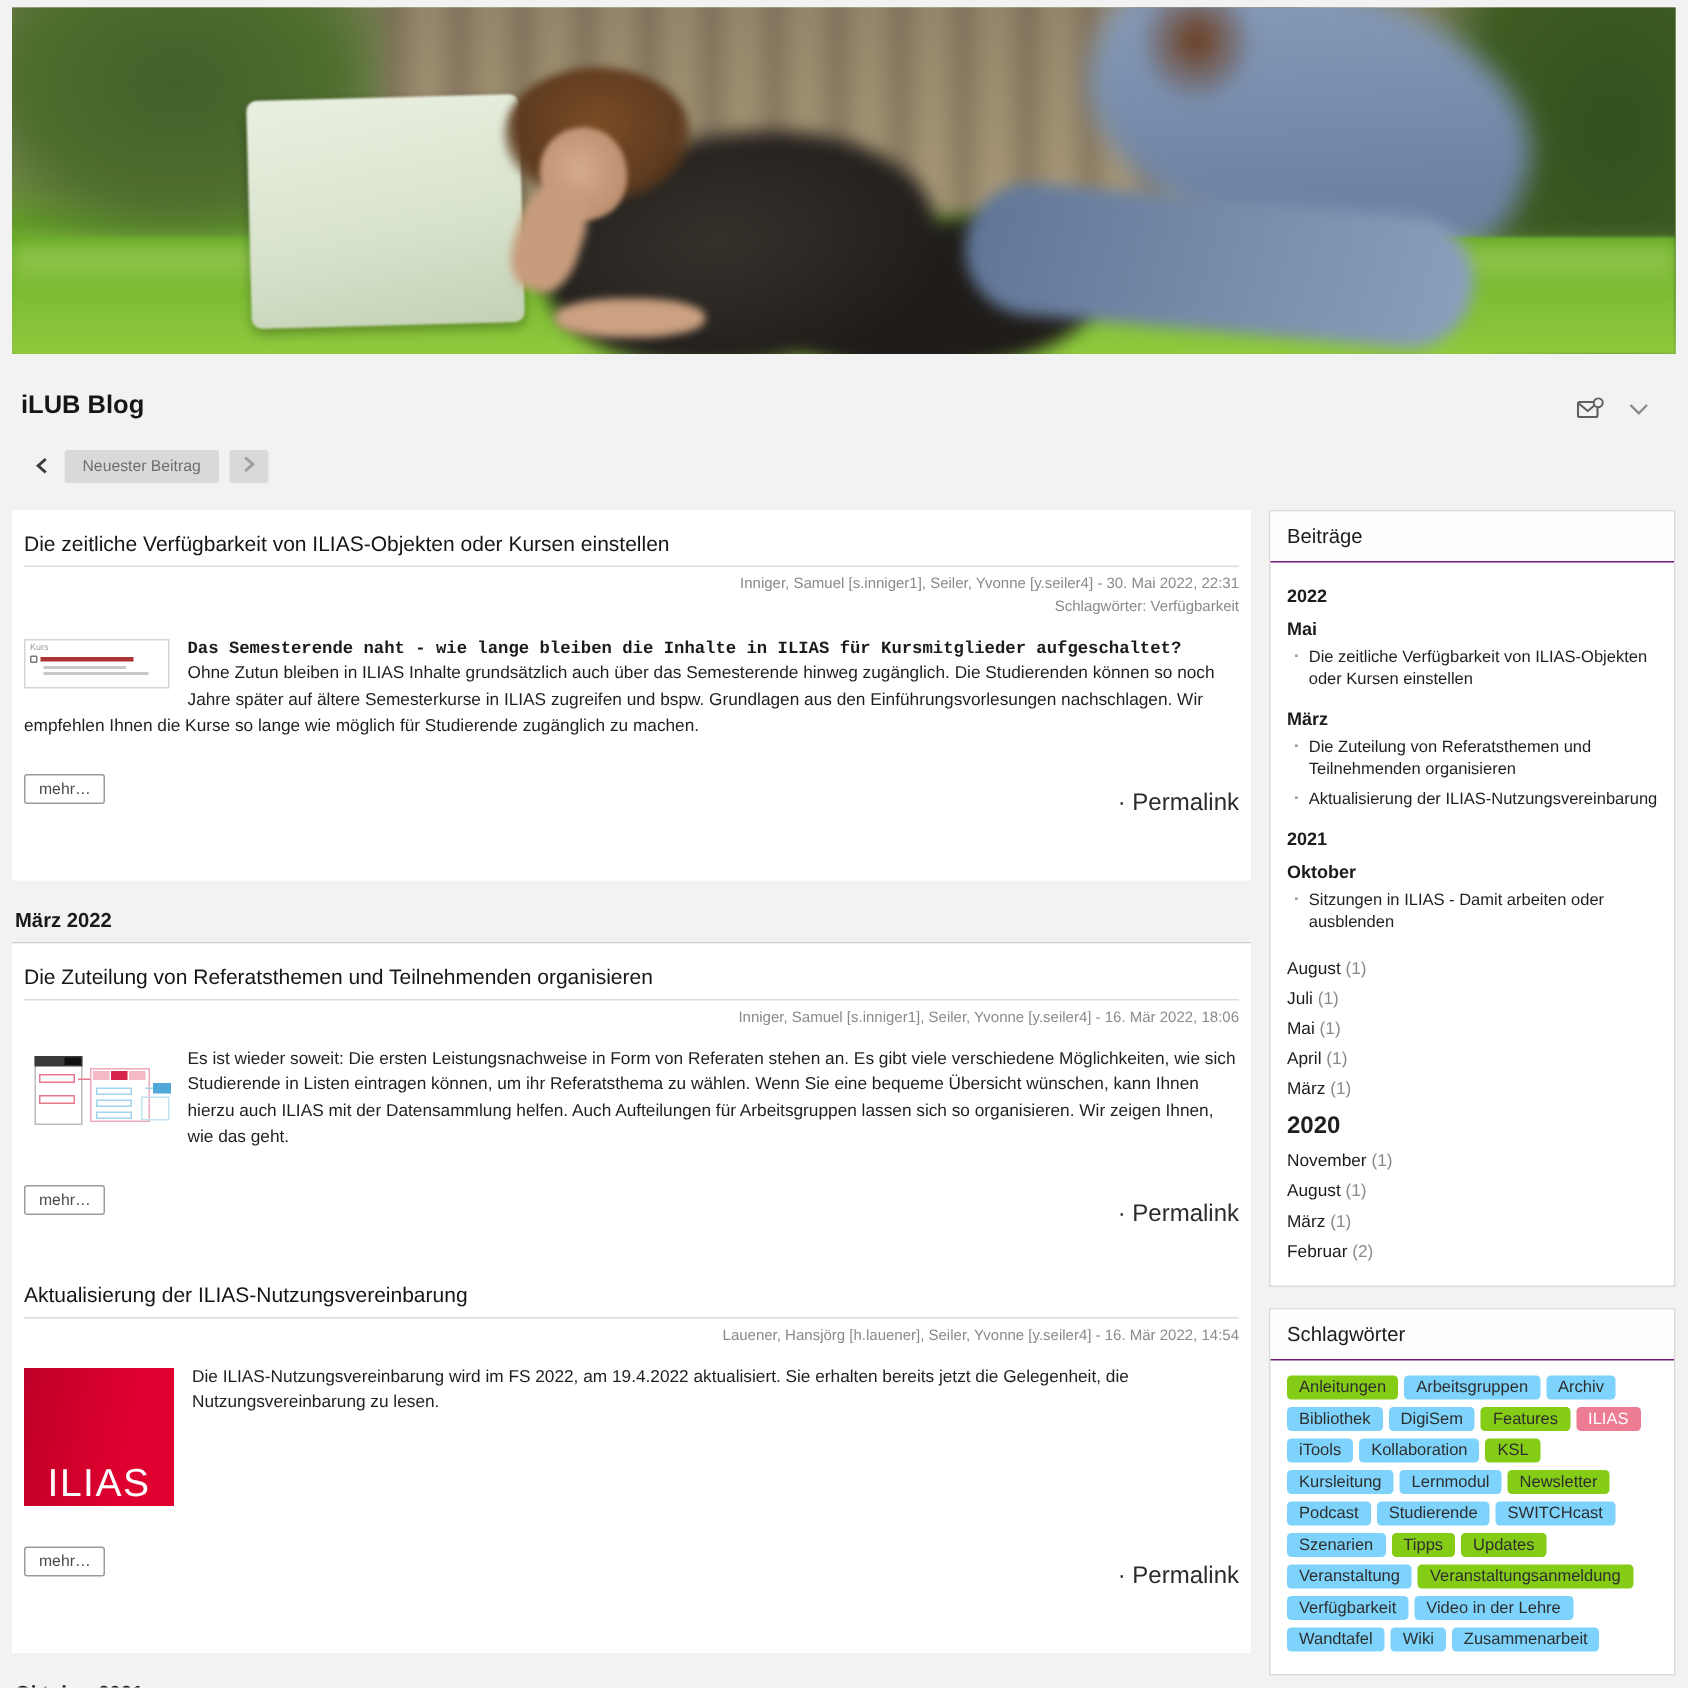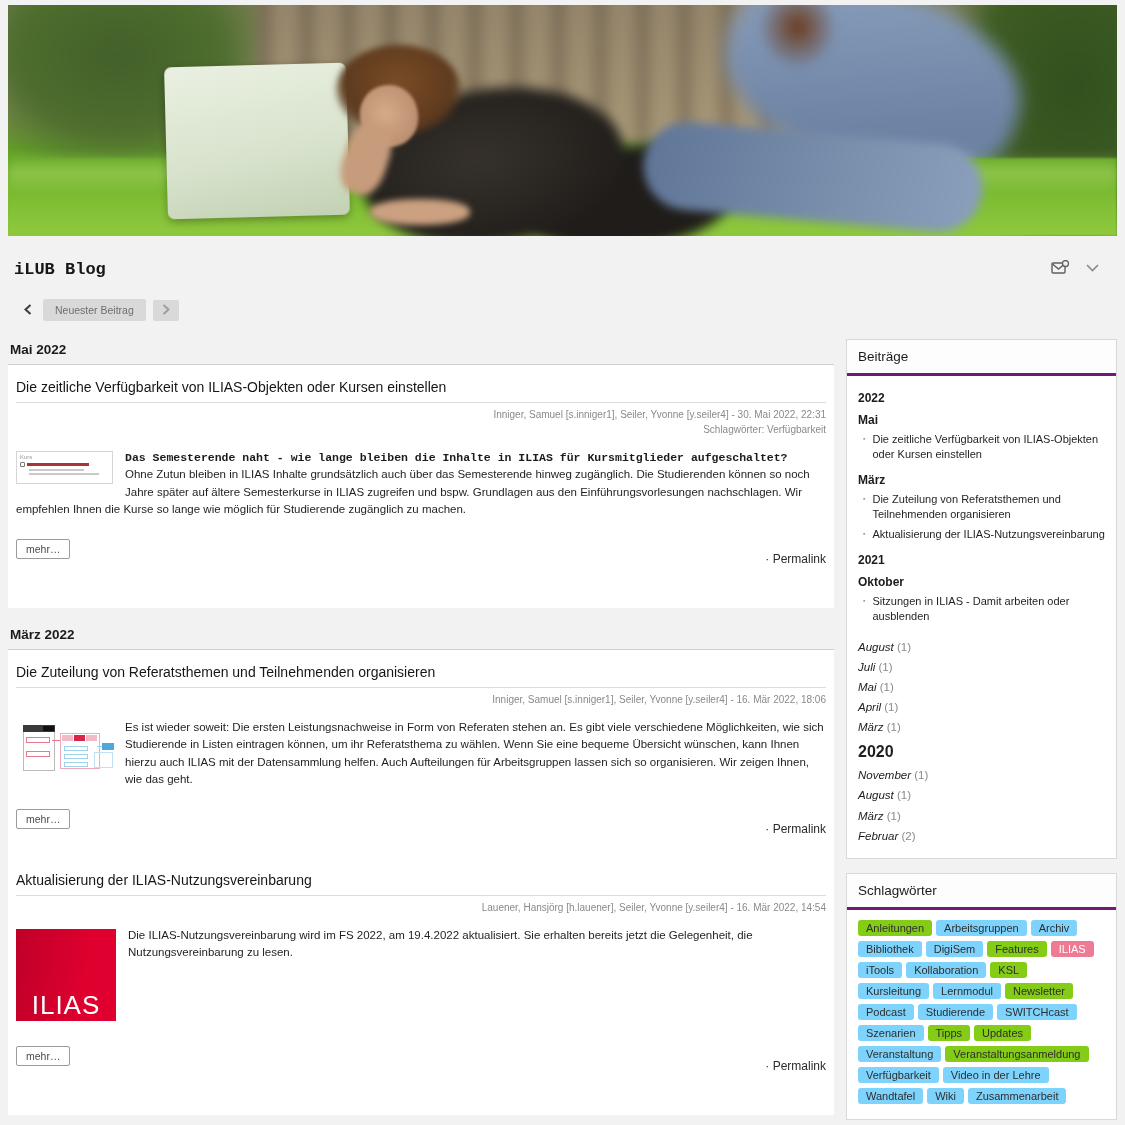--- a/index.html
+++ b/index.html
@@ -36,21 +36,21 @@
   .b-hair { left:328px; top:40px; width:125px; height:90px; border-radius:50%;
     background:radial-gradient(ellipse at 50% 42%,#7a4c26,#5d3a1e 62%,rgba(93,58,30,0) 80%); filter:blur(3px); }
   .b-face { left:352px; top:80px; width:58px; height:62px; border-radius:48%;
     background:radial-gradient(ellipse at 45% 45%,#d4ab8a,#b98c6d 78%); filter:blur(1.6px); transform:rotate(-10deg); }
   .b-arm { left:336px; top:118px; width:44px; height:72px; border-radius:40%;
     background:#c79c7c; filter:blur(3px); transform:rotate(18deg); }
   .b-hand { left:362px; top:194px; width:100px; height:26px; border-radius:45%;
     background:#cba181; filter:blur(3px); }
 
   
-  .pg-head { display:flex; justify-content:space-between; align-items:flex-start; padding:24px 14px 4px;font-family:Liberation Mono, monospace; }
+  .pg-head { display:flex; justify-content:space-between; align-items:flex-end; padding:24px 14px 4px; }
   .pg-title { font-size:17px; font-weight:700; color:#161616; }
   .head-icons { display:flex; align-items:center; gap:16px; padding-right:12px; }
   .icon-btn { background:none; border:none; cursor:pointer; padding:0; line-height:0; }
 
   
   .nav-row { display:flex; align-items:center; gap:7px; margin:16px 0 0 20px; }
   .nav-arrow { background:none; border:none; cursor:pointer; font-size:13px; font-weight:700; color:#3c3c3c; line-height:1; padding:2px 4px; }
   .nav-btn { background:#d9d9d9; border:none; border-radius:2px; color:#6f6f6f; font-size:10.5px; padding:5px 12px; cursor:pointer;text-align:right; }
   .nav-next { background:#d9d9d9; border:none; border-radius:2px; color:#9e9e9e; font-size:11px; font-weight:700; padding:4px 9px; cursor:pointer; }
 
@@ -65,21 +65,21 @@
   .post + .post { margin-top:34px; }
   .post-title { font-size:14px; font-weight:400; color:#161616; padding:2px 0 7px; border-bottom:1px solid #dcdcdc; cursor:pointer; }
   .byline { font-size:10px; color:#8a8a8a; text-align:right; margin-top:4px; line-height:1.5; }
   .post-content { margin-top:12px; overflow:visible; }
   .post-content:after { content:""; display:block; clear:both; }
   .pthumb { float:left; margin:2px 12px 4px 0; }
   .lead { font-size:11.5px; font-weight:700; color:#1b1b1b; line-height:1.5;font-family:Liberation Mono, monospace; }
   .ptext { font-size:11.5px; color:#1f1f1f; line-height:1.5; }
   .post-foot { display:flex; justify-content:space-between; align-items:center; margin-top:14px; clear:none; }
   .more-btn { background:#fff; border:1px solid #9b9b9b; border-radius:2px; font-size:10.5px; color:#4a4a4a; padding:3px 9px; cursor:pointer; }
-  .permalink { font-size:12px; color:#2b2b2b; cursor:pointer; text-decoration:none;margin-top:20px; }
+  .permalink { font-size:16px; color:#2b2b2b; cursor:pointer; text-decoration:none;margin-top:20px; }
 
   
   .thumb-course { width:97px; height:33px; background:#fff; border:1px solid #d5d5d5; padding:2px 3px; }
   .thumb-course .t-label { font-size:6px; color:#9a9a9a; }
   .thumb-course .t-row { display:flex; align-items:center; gap:2px; margin-top:2px; }
   .thumb-course .t-ico { width:5px; height:5px; border:1px solid #777; border-radius:1px; }
   .thumb-course .t-title { height:3px; width:62px; background:#a33; }
   .thumb-course .t-line { height:2px; background:#c9c9c9; margin-top:2px; }
   .thumb-course .t-line.w1 { width:55px; margin-left:9px; }
   .thumb-course .t-line.w2 { width:70px; margin-left:9px; }
@@ -102,29 +102,29 @@
   .d-bluebox { left:78px; top:31px; width:19px; height:16px; border:1px solid #bfe2f2; }
   .d-link1 { left:36px; top:19px; width:8px; height:1px; background:#e8788e; }
   .d-link2 { left:81px; top:25px; width:8px; height:1px; background:#9fd4ec; }
 
   .thumb-ilias { width:100px; height:92px; background:linear-gradient(100deg,#bf0028,#e0002f 70%);
     display:flex; align-items:flex-end; justify-content:center; }
   .thumb-ilias span { color:#fff; font-size:26px; letter-spacing:1px; font-weight:400; line-height:1.15; }
 
   
   .panel { background:#fff; border:1px solid #d9d9d9; margin-bottom:14px; }
-  .panel-h { padding:9px 11px; border-bottom:3px solid #701a75; font-size:13.5px; color:#1b1b1b; background:#fdfdfd; }
+  .panel-h { padding:9px 11px; border-bottom:1px solid #701a75; font-size:13.5px; color:#1b1b1b; background:#fdfdfd; }
   .panel-b { padding:6px 11px 12px; }
   .sb-year { font-weight:700; font-size:12px; color:#1b1b1b; margin:9px 0 2px; }
   .sb-month { font-weight:700; font-size:12px; color:#1b1b1b; margin:8px 0 3px; }
   .sb-post { display:flex; gap:7px; font-size:11px; color:#1f1f1f; padding:2px 0 2px 5px; line-height:1.4; cursor:pointer; }
   .sb-post .blt { color:#9a9a9a; font-size:7px; line-height:1.9; }
   .sb-arch { margin-top:10px; }
   .arch-row { font-size:11.5px; line-height:1.75; color:#1b1b1b; }
-  .arch-row .mon { cursor:pointer;font-style:italic; }
+  .arch-row .mon { cursor:pointer; }
   .arch-row .cnt { color:#8a8a8a; }
   .arch-year { font-weight:700; font-size:16px; margin:6px 0 4px; }
 
   .tags-box { padding:8px 11px 12px; }
   .tag { display:inline-block; margin:2.5px 4px 2.5px 0; padding:2px 8px; border-radius:3px;
     font-size:11px; color:#2e2e2e; background:#7dd3fc; cursor:pointer; }
   .tag.mauve { background:#84cc16; }
   .tag.pink { background:#ee7b94; color:#fff; }
 </style>
 </head>
@@ -178,21 +178,20 @@
         <path d="M1.5 1 L6.5 5.5 L1.5 10" fill="none" stroke="#9e9e9e" stroke-width="2"></path>
       </svg>
   </button>
 </div>
 
 <div class="layout">
 
   <div class="main">
 
     <section>
-      <h2 class="month-h">Mai 2022</h2>
       <div class="card">
         <article class="post">
           <h3 class="post-title">Die zeitliche Verfügbarkeit von ILIAS-Objekten oder Kursen einstellen</h3>
           <div class="byline">
             <div>Inniger, Samuel [s.inniger1], Seiler, Yvonne [y.seiler4] - 30. Mai 2022, 22:31</div>
             <div>Schlagwörter: Verfügbarkeit</div>
           </div>
           <div class="post-content">
             <div class="pthumb thumb-course">
               <div class="t-label">Kurs</div>

